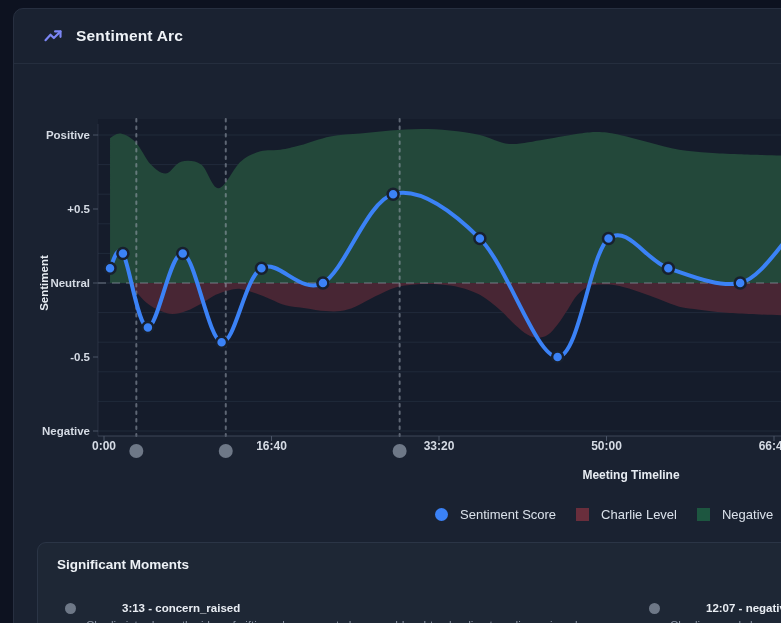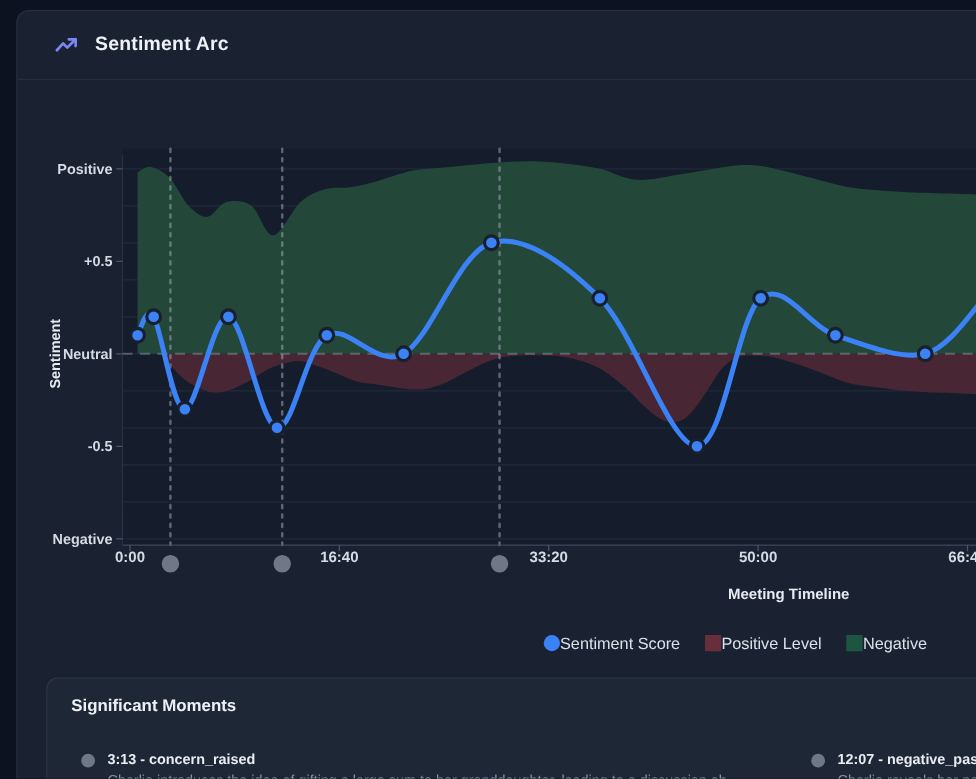--- a/index.html
+++ b/index.html
@@ -7,30 +7,30 @@
         font-family:"Liberation Sans",sans-serif;-webkit-font-smoothing:antialiased;}
   .card{position:absolute;left:13px;top:8px;width:900px;height:840px;background:#1a2231;
         border:1px solid #272f40;border-radius:10px;box-sizing:border-box;}
   .card-header{height:54px;display:flex;align-items:center;gap:13px;padding-left:29px;
         border-bottom:1px solid #252e3e;}
   .card-title{font-size:15.5px;font-weight:700;color:#eef2f7;letter-spacing:.2px;}
   .hicon{width:20px;height:20px;flex:none;}
   .chart-svg{position:absolute;left:0;top:55px;}
   svg text{font-family:"Liberation Sans",sans-serif;}
   .legend{position:absolute;left:421px;top:498px;display:flex;gap:20px;align-items:center;}
-  .legend-item{display:flex;align-items:center;gap:0;font-size:13px;color:#dae1ea;cursor:pointer;}
+  .legend-item{display:flex;align-items:center;gap:12px;font-size:13px;color:#dae1ea;cursor:pointer;}
   .legend-swatch{width:13px;height:13px;display:inline-block;flex:none;}
   .moments{position:absolute;left:23px;top:533px;width:1160px;height:170px;background:#1e2735;
         border:1px solid #2b3546;border-radius:9px;box-sizing:border-box;padding:14px 0 0 19px;}
   .moments-heading{font-size:13.5px;font-weight:700;color:#edf1f6;margin:0 0 29px 0;}
   .moments-grid{display:grid;grid-template-columns:584px 584px;}
   .moment{display:flex;gap:10px;padding-left:8px;overflow:hidden;}
   .bullet{width:11px;height:11px;border-radius:50%;background:#6e7887;margin-top:2px;flex:none;}
   .m-text{overflow:hidden;white-space:nowrap;}
-  .m-title{font-size:11.5px;font-weight:700;color:#e9edf3;line-height:14px;}
+  .m-title{font-size:11.5px;font-weight:700;color:#e9edf3;line-height:14px;margin-left:36px;}
   .m-desc{font-size:11.5px;color:#8a94a3;margin-top:3px;line-height:14px;}
 </style>
 </head>
 <body>
 
 <div class="page">
   <div class="card">
     <div class="card-header">
       <svg class="hicon" viewBox="0 0 24 24">
         <polyline points="3,17 9,10.5 13,14.5 21,6.5" fill="none" stroke="#7b86f4" stroke-width="2.6" stroke-linecap="round" stroke-linejoin="round"></polyline>
@@ -110,21 +110,21 @@
         <circle cx="398.64" cy="449" r="7" fill="#6e7887"></circle>
       </svg>
 
     <div class="legend">
       <div class="legend-item">
         <span class="legend-swatch" style="background: rgb(59, 130, 246); border-radius: 50%;"></span>
         <span>Sentiment Score</span>
       </div>
       <div class="legend-item">
         <span class="legend-swatch" style="background: rgb(105, 46, 60);"></span>
-        <span>Positive Level</span>
+        <span>Charlie Level</span>
       </div>
       <div class="legend-item">
         <span class="legend-swatch" style="background: rgb(29, 86, 64);"></span>
         <span>Negative</span>
       </div>
     </div>
 
     <div class="moments">
       <h3 class="moments-heading">Significant Moments</h3>
       <div class="moments-grid">

